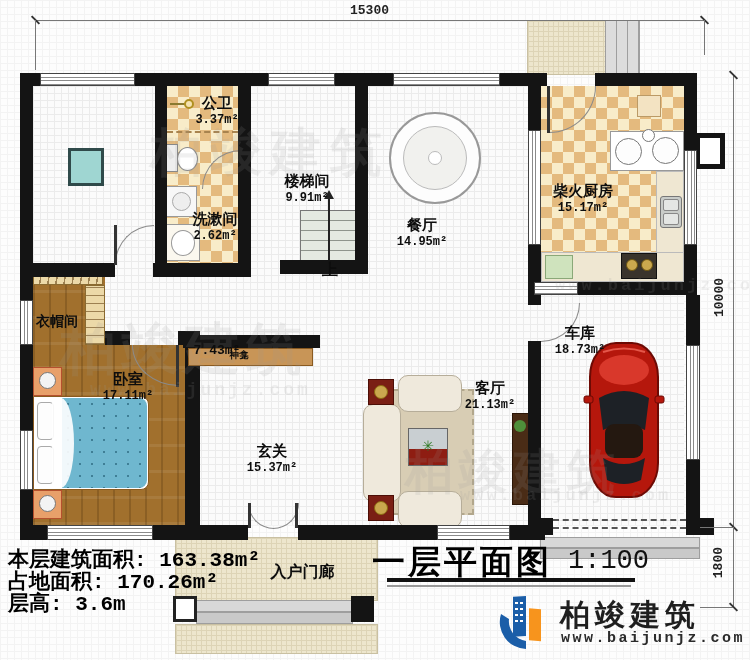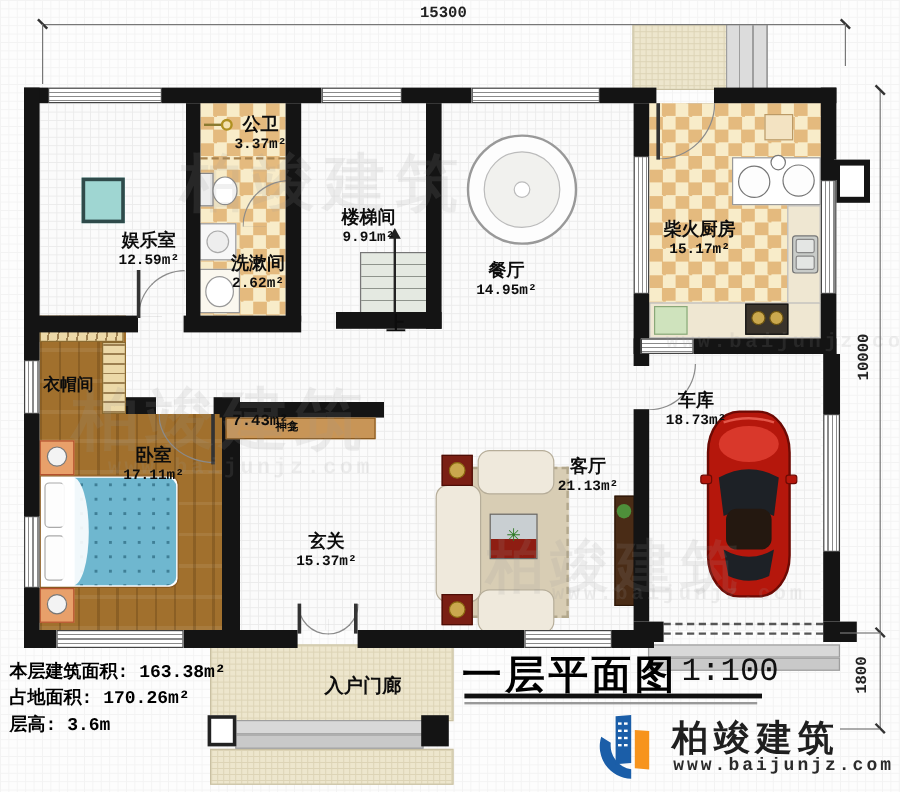--- a/index.html
+++ b/index.html
@@ -35,21 +35,21 @@
   .stairs{position:absolute;z-index:3;background:#e4e9e1;border:1px solid #777;box-sizing:border-box;
         background-image:repeating-linear-gradient(180deg,transparent 0 9px,#8e948c 9px 10px);}
   .dim-line{position:absolute;background:#777;z-index:9;}
   .dim-tick{position:absolute;width:11px;height:2px;background:#333;transform:rotate(45deg);z-index:9;}
   .dim-text{position:absolute;font-size:13px;font-weight:bold;color:#222;z-index:9;}
   .dim-text.vert{writing-mode:vertical-rl;transform:rotate(180deg);}
   .wm{position:absolute;z-index:6;color:#9a9a9a;font-weight:bold;opacity:.14;pointer-events:none;white-space:nowrap;}
   .dash{position:absolute;z-index:4;border-top:2px dashed #555;}
   .title-cn{position:absolute;z-index:9;font-size:33px;font-weight:bold;color:#000;letter-spacing:3px;}
   .title-scale{position:absolute;z-index:9;font-size:27px;color:#111;}
-  .info-line{font-size:15px;font-weight:bold;color:#000;line-height:22px;white-space:nowrap;}
+  .info-line{font-size:21px;font-weight:bold;color:#000;line-height:22px;white-space:nowrap;}
   .brand-name{position:absolute;z-index:9;font-size:30px;font-weight:bold;color:#1f1f1f;letter-spacing:5px;white-space:nowrap;}
   .brand-url{position:absolute;z-index:9;font-size:15px;font-weight:bold;color:#2b2b2b;letter-spacing:2.5px;white-space:nowrap;}
   .chair{position:absolute;background:#97a2ad;border:2px solid #3c3531;border-radius:3px;box-sizing:border-box;}
   .chair-tan{position:absolute;background:#d8c49c;border:2px solid #93804f;border-radius:4px 4px 7px 7px;box-sizing:border-box;}
   .pillow{position:absolute;background:#2e2a28;border-radius:2px;}
   .steps-h{position:absolute;z-index:3;background:#d8d8d8;border:1px solid #9e9e9e;box-sizing:border-box;}
 </style>
 </head>
 <body>
 
@@ -254,24 +254,20 @@
     </svg>
   </div>
 
   <div class="wm" style="left:150px;top:118px;font-size:52px;letter-spacing:8px;">柏竣建筑</div>
   <div class="wm" style="left:60px;top:312px;font-size:56px;letter-spacing:6px;">柏竣建筑</div>
   <div class="wm" style="left:90px;top:380px;font-size:18px;letter-spacing:3px;">www.baijunjz.com</div>
   <div class="wm" style="left:405px;top:440px;font-size:48px;letter-spacing:6px;">柏竣建筑</div>
   <div class="wm" style="left:460px;top:486px;font-size:17px;letter-spacing:3px;">www.baijunjz.com</div>
   <div class="wm" style="left:555px;top:276px;font-size:17px;letter-spacing:3px;">www.baijunjz.com</div>
 
-  <div class="room-label" style="left:89px;top:194px;width:70px;">
-    <span class="nm">娱乐室</span>
-      <span class="ar">12.59m²</span>
-  </div>
   <div class="room-label" style="left:192px;top:97px;width:50px;">
     <span class="nm">公卫</span>
       <span class="ar">3.37m²</span>
   </div>
   <div class="room-label" style="left:186px;top:213px;width:58px;">
     <span class="nm">洗漱间</span>
       <span class="ar">2.62m²</span>
   </div>
   <div class="room-label" style="left:278px;top:175px;width:58px;">
     <span class="nm">楼梯间</span>
@@ -316,21 +312,21 @@
   <div class="room-label" style="left:250px;top:565px;width:105px;z-index:8;">
     <span class="nm" style="font-size:16px;">入户门廊</span>
   </div>
 
   <div class="abs" style="left:8px;top:550px;z-index:9;">
     <div class="info-line">本层建筑面积: 163.38m²</div>
     <div class="info-line">占地面积: 170.26m²</div>
     <div class="info-line">层高: 3.6m</div>
   </div>
 
-  <div class="title-cn" style="left:385px;top:540px;">一层平面图</div>
+  <div class="title-cn" style="left:372px;top:540px;">一层平面图</div>
   <div class="title-scale" style="left:568px;top:546px;">1:100</div>
   <div class="abs" style="left:387px;top:578px;width:248px;height:4px;background:#111;z-index:9;"></div>
   <div class="abs" style="left:387px;top:585px;width:244px;height:2px;background:#999;z-index:9;"></div>
 
   <div class="abs" style="left:496px;top:592px;width:58px;height:60px;z-index:9;">
     <svg width="58" height="60" viewBox="0 0 58 60">
       <path d="M30 57 A27 27 0 0 1 5 22 L13 27 A20 20 0 0 0 30 49 Z" fill="#1b5ea8"></path>
       <rect x="17" y="6" width="13px" height="40" fill="#1b5ea8" transform="skewY(-4)"></rect>
       <rect x="33" y="14" width="12px" height="32" fill="#f7941d" transform="skewY(4)"></rect>
       <g fill="#ffffff">

